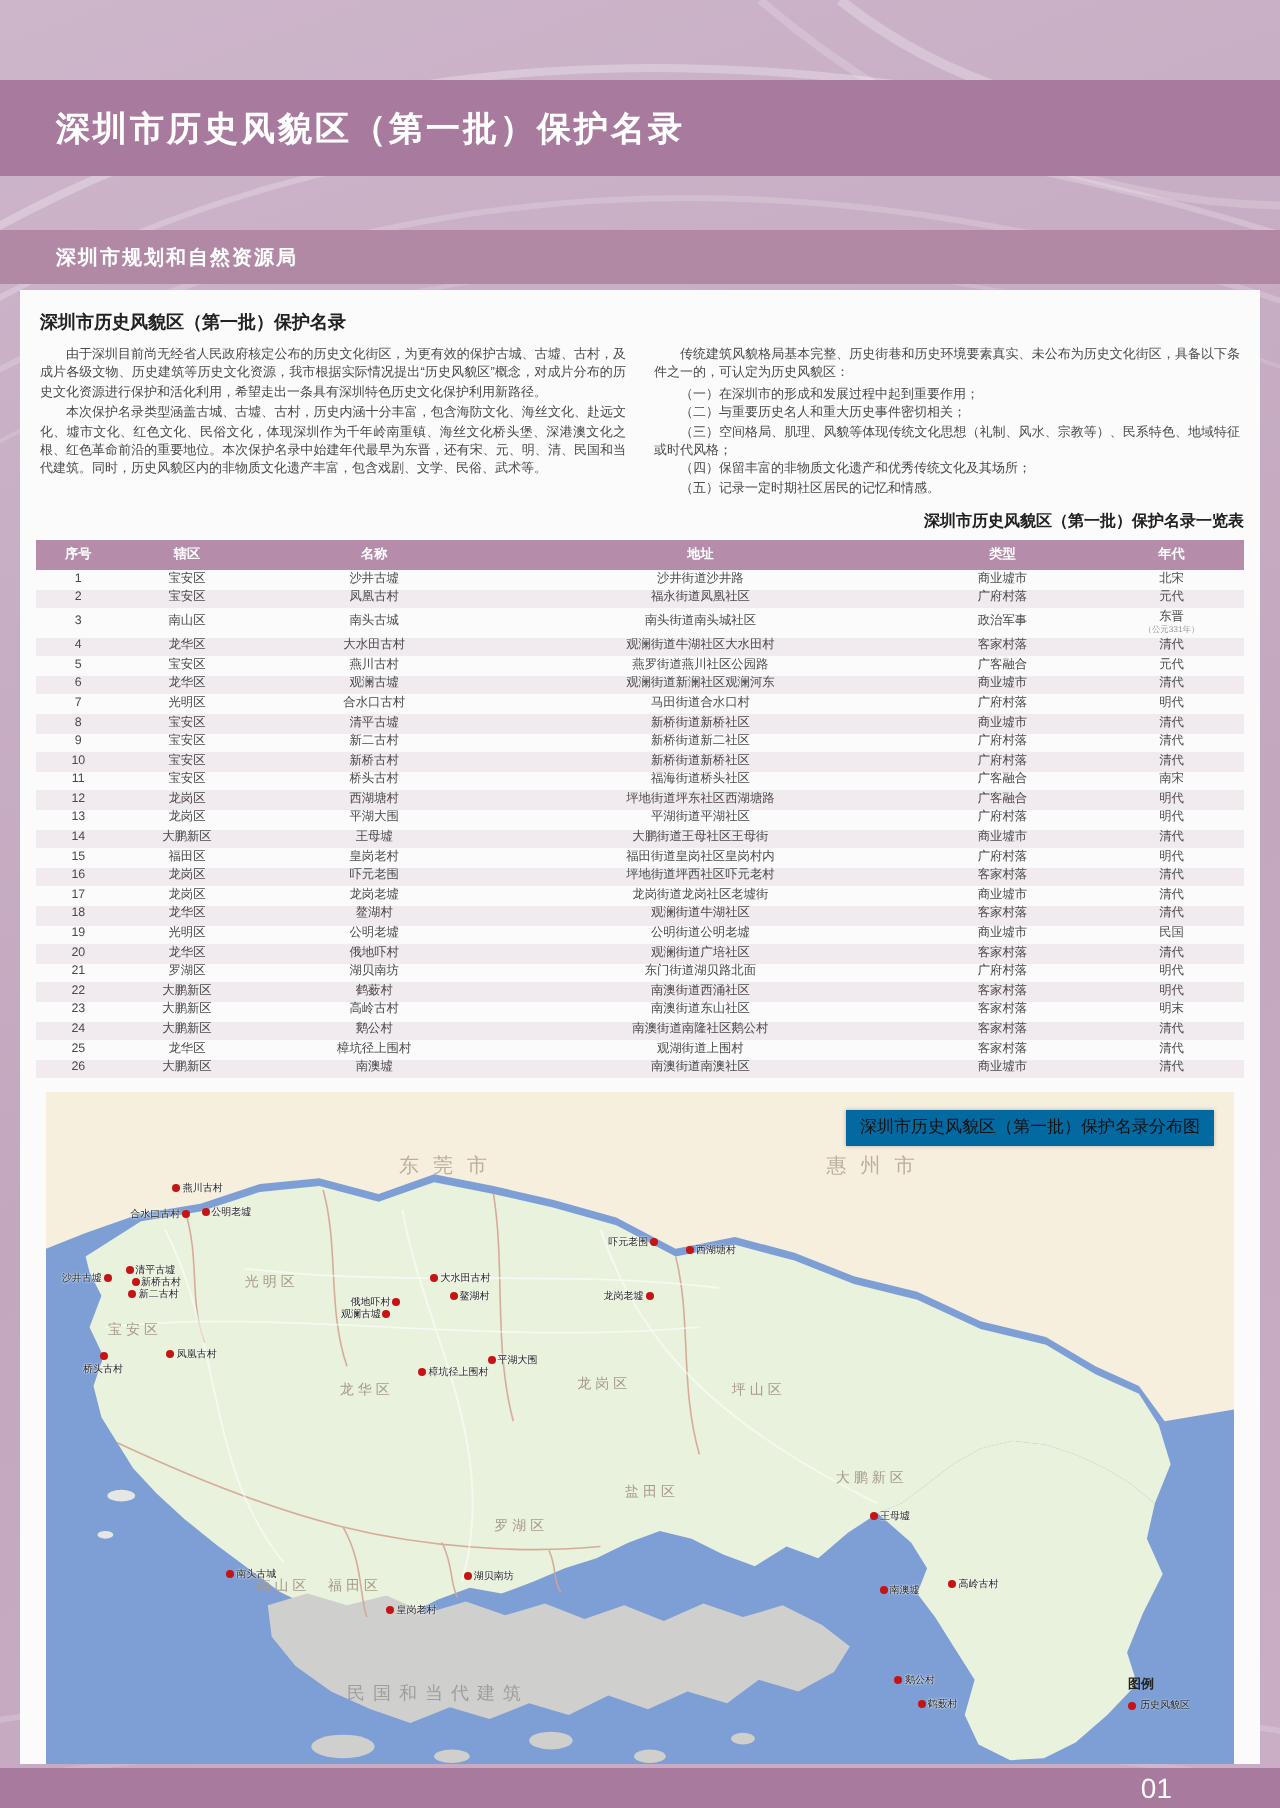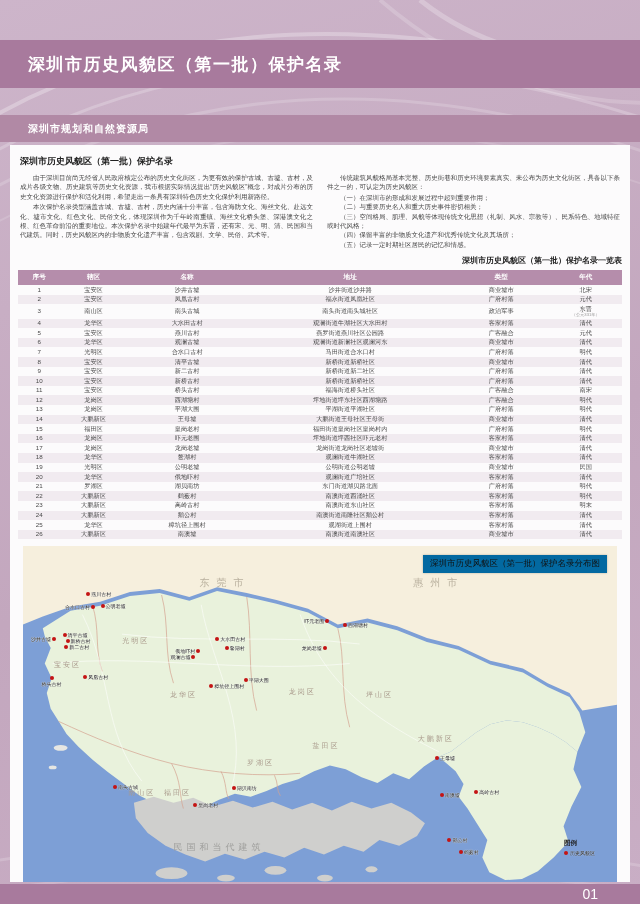--- a/index.html
+++ b/index.html
@@ -53,21 +53,21 @@
   .map-point.side-l .lbl { left:auto; right:5px; }
   .map-point.side-b .lbl { left:50%; top:5px; transform:translateX(-50%); }
   .legend { position:absolute; right:22px; bottom:28px; z-index:3; text-align:left; }
   .legend .legend-title { font-size:6.5px; font-weight:bold; color:#222; margin-bottom:2px; }
   .legend .legend-item { font-size:5px; color:#222; display:flex; align-items:center; gap:2px;
     text-shadow:0 0 1px #fff; }
   .legend .dot { width:4px; height:4px; background:#c41414; border-radius:50%; display:inline-block; }
 
   .footer-band { position:absolute; left:0; bottom:0; width:640px; height:20px;
     background:#a87a9d; z-index:2; display:flex; align-items:center; justify-content:flex-end; }
-  .footer-band span { color:#fff; font-size:14px; padding-right:42px; }
+  .footer-band span { color:#fff; font-size:14px; padding-right:54px; }
 </style>
 </head>
 <body>
 
 <svg class="bg-waves" viewBox="0 0 640 904" preserveAspectRatio="none">
   <path d="M-60,150 Q240,-60 720,110" stroke="rgba(255,255,255,0.28)" stroke-width="4" fill="none"></path>
   <path d="M-60,185 Q260,-30 720,145" stroke="rgba(255,255,255,0.22)" stroke-width="3" fill="none"></path>
   <path d="M-60,220 Q280,0 720,180" stroke="rgba(255,255,255,0.18)" stroke-width="3" fill="none"></path>
   <path d="M-60,255 Q300,30 720,215" stroke="rgba(255,255,255,0.14)" stroke-width="2" fill="none"></path>
   <path d="M420,0 Q520,80 700,60" stroke="rgba(255,255,255,0.25)" stroke-width="5" fill="none"></path>

